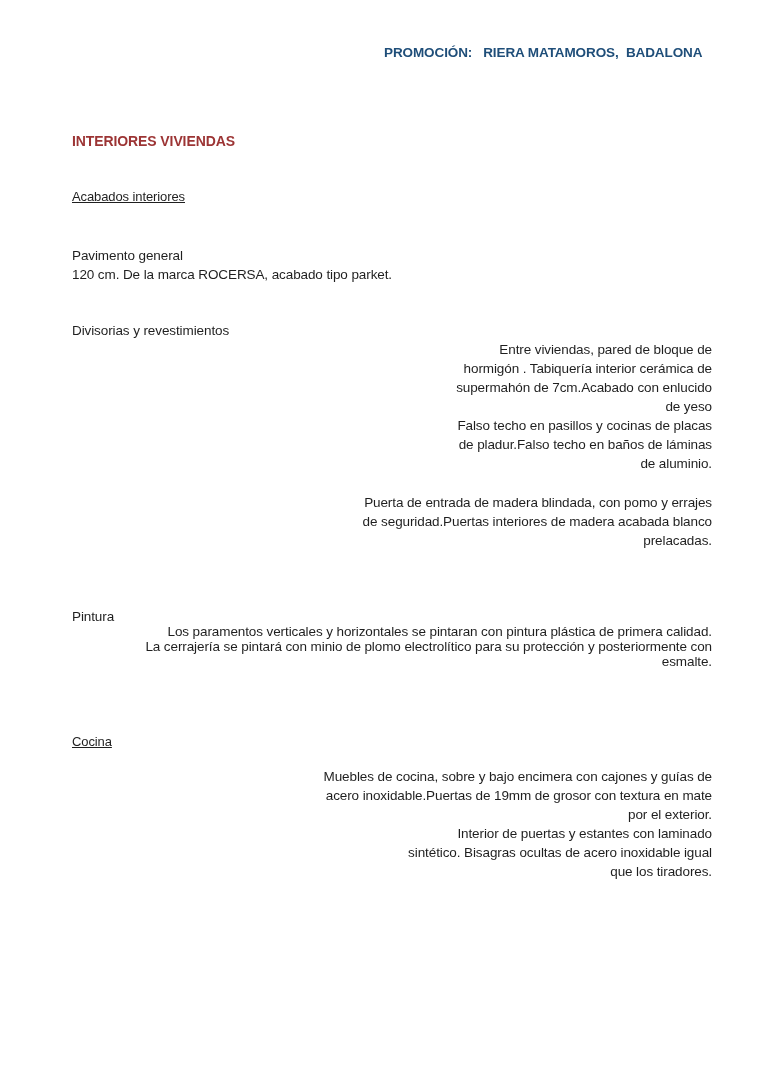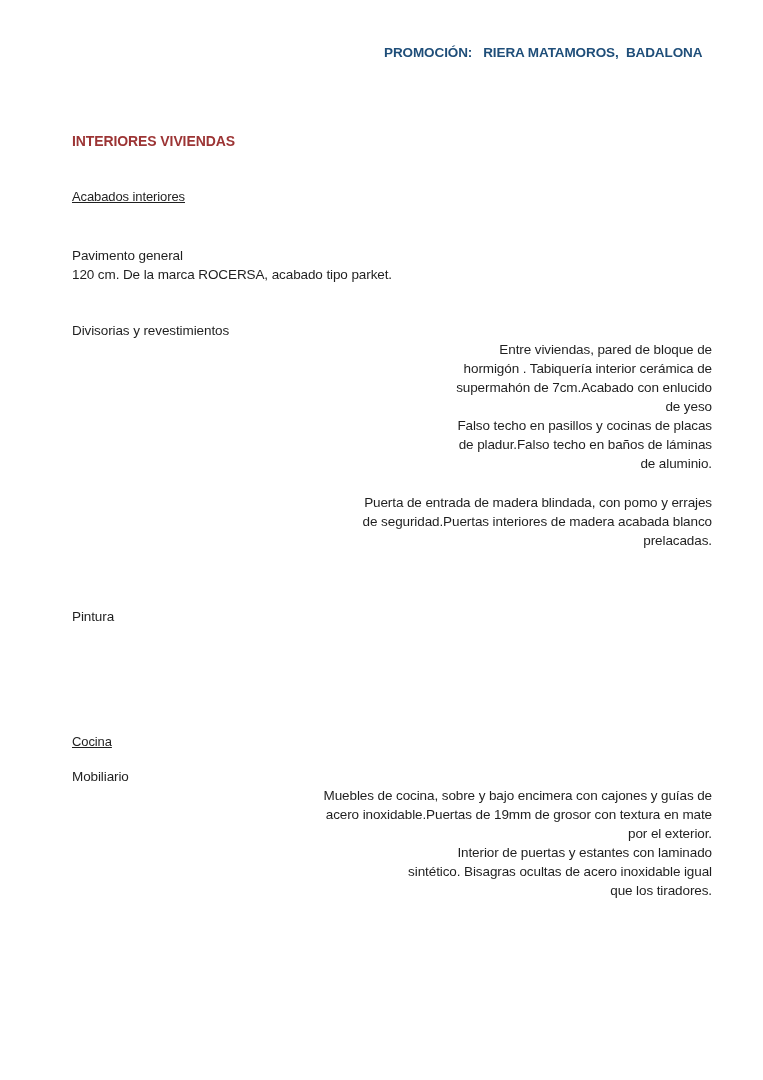--- a/index.html
+++ b/index.html
@@ -82,26 +82,28 @@
   </section>
 
   <section class="sec sec-carpinteria">
     <div class="sec-body">Puerta de entrada de madera blindada, con pomo y errajes
 de seguridad.Puertas interiores de madera acabada blanco
 prelacadas.</div>
   </section>
 
   <section class="sec sec-pintura">
     <div class="sec-heading">Pintura</div>
+    <div class="sec-body">Los paramentos verticales y horizontales se pintaran con pintura plástica de primera calidad.
+La cerrajería se pintará con minio de plomo electrolítico para su protección y posteriormente con
+esmalte.</div>
   </section>
 
   <div class="t sub-title sub-cocina">Cocina</div>
 
   <section class="sec sec-mobiliario">
-    <div class="sec-heading">Mobiliario</div>
     <div class="sec-body">Muebles de cocina, sobre y bajo encimera con cajones y guías de
 acero inoxidable.Puertas de 19mm de grosor con textura en mate
 por el exterior.
 Interior de puertas y estantes con laminado
 sintético. Bisagras ocultas de acero inoxidable igual
 que los tiradores.</div>
   </section>
 
 </div>
 

